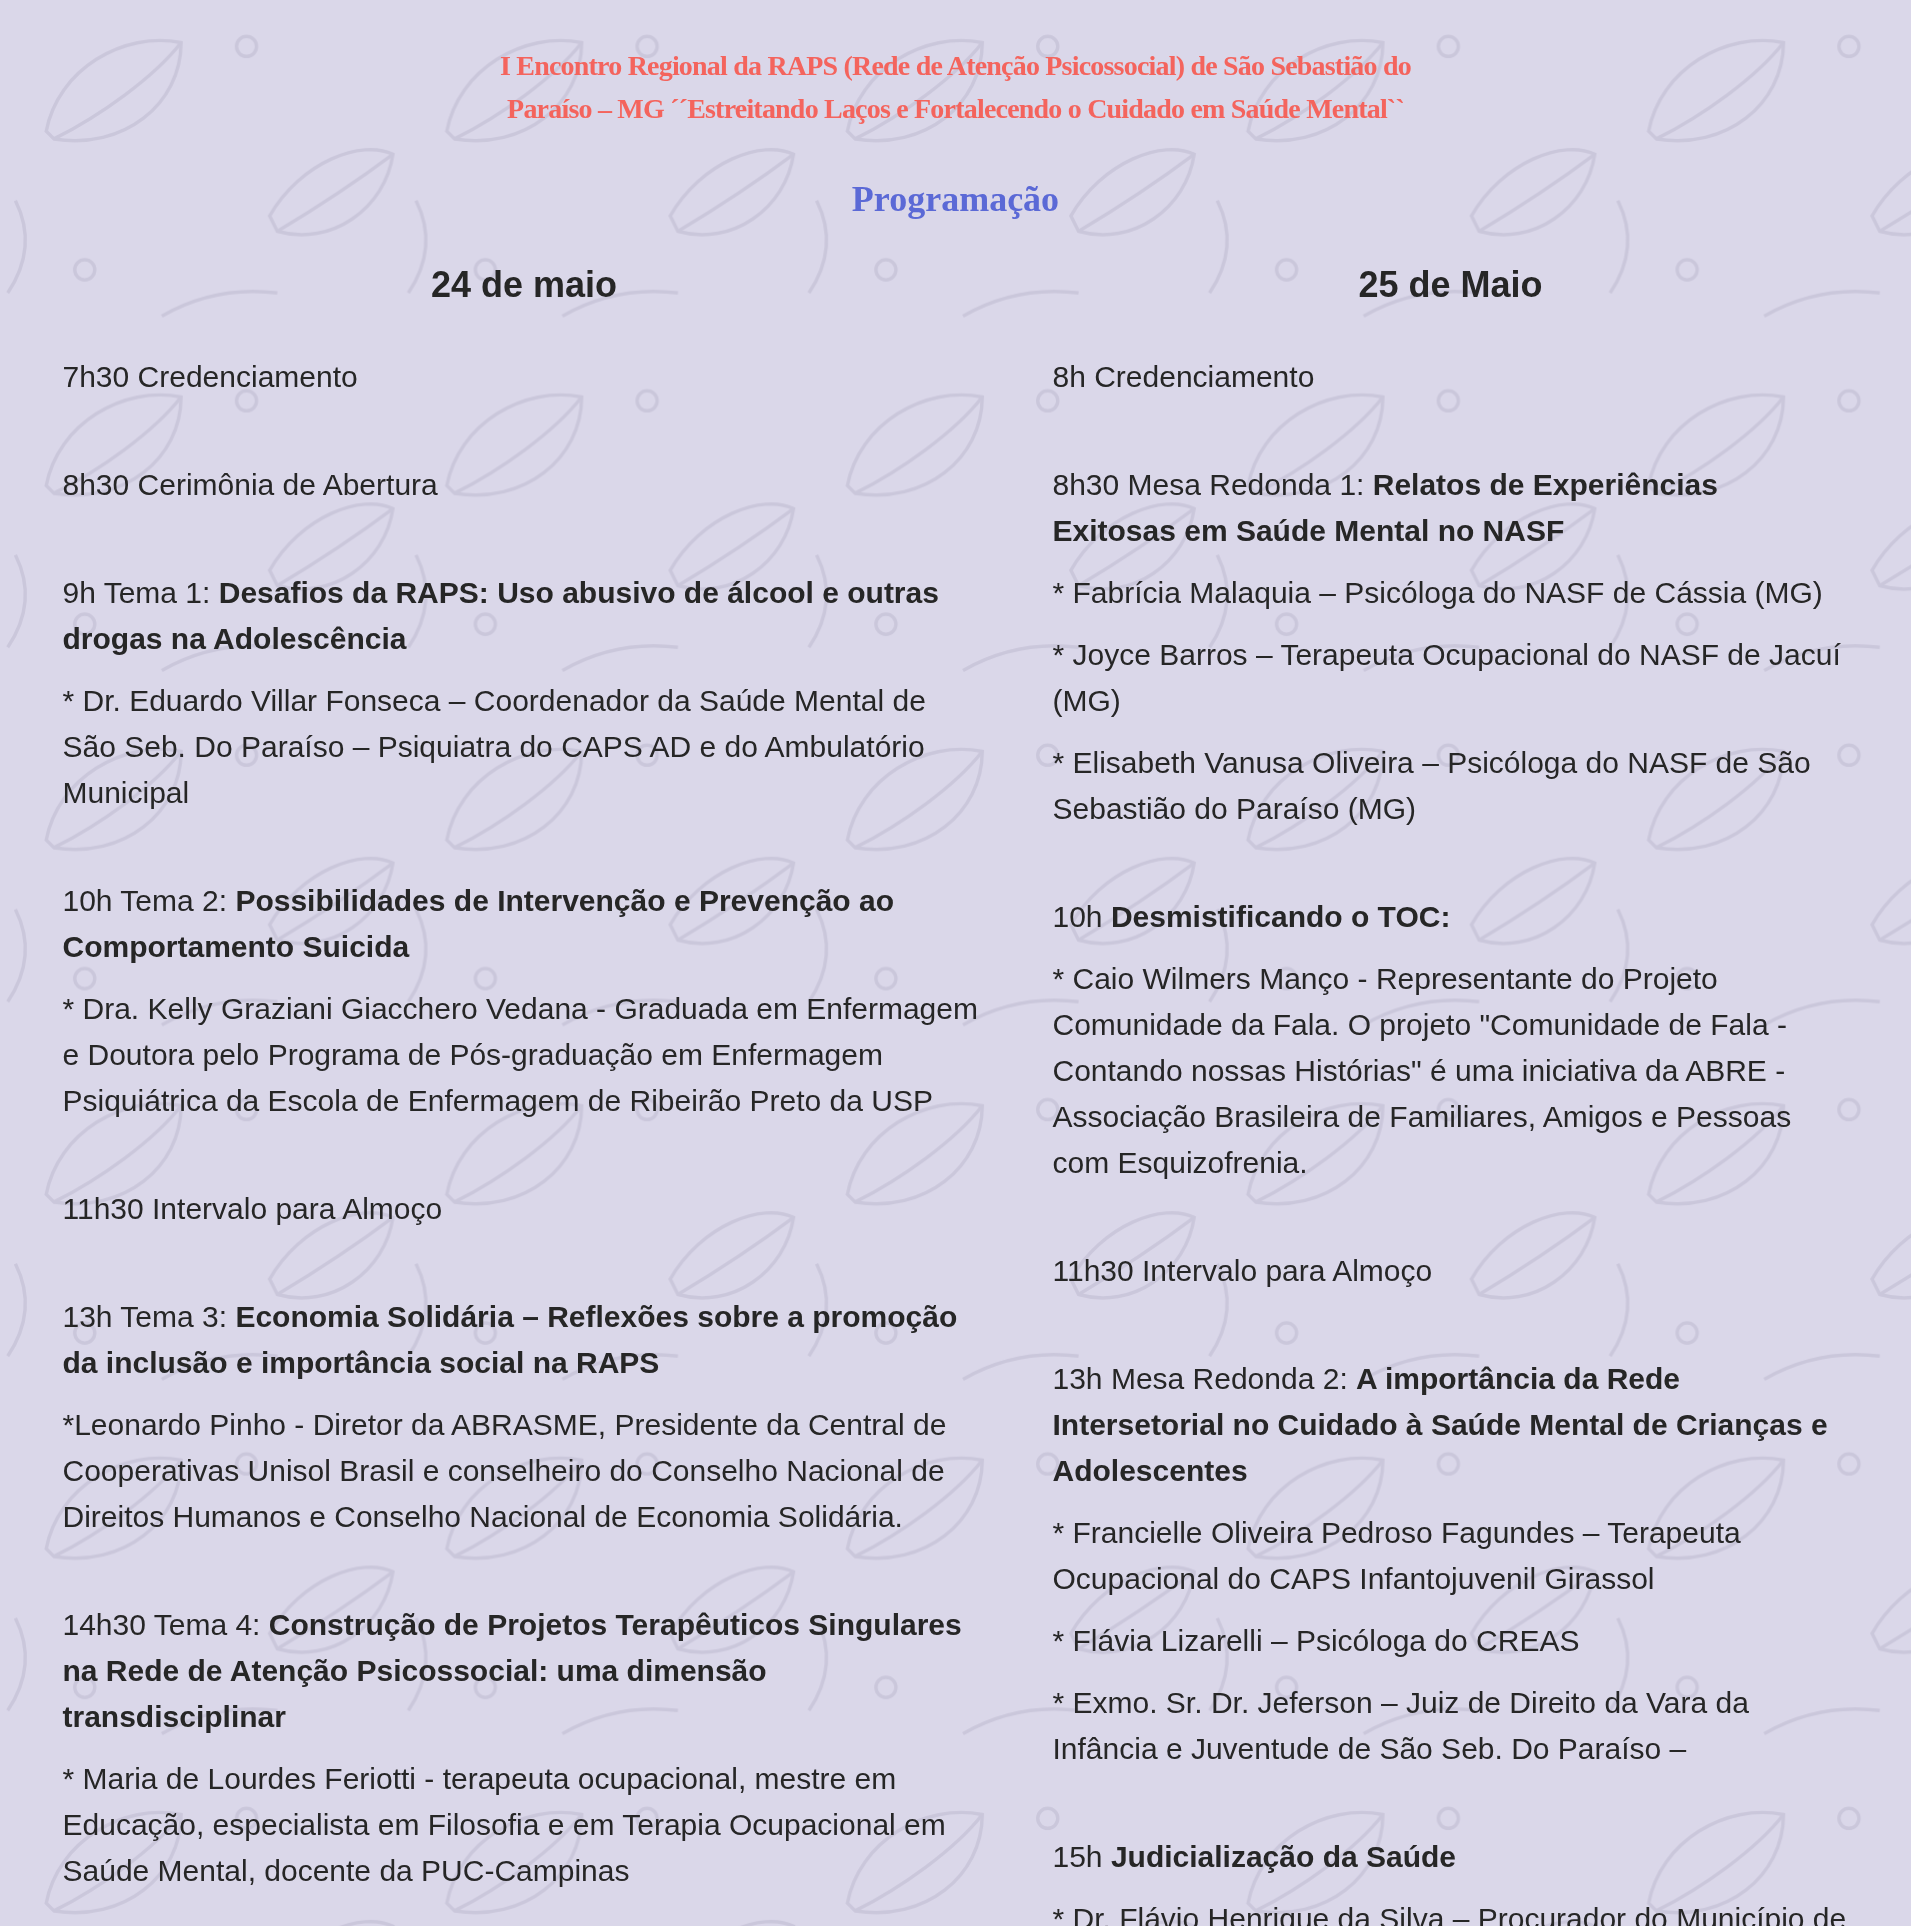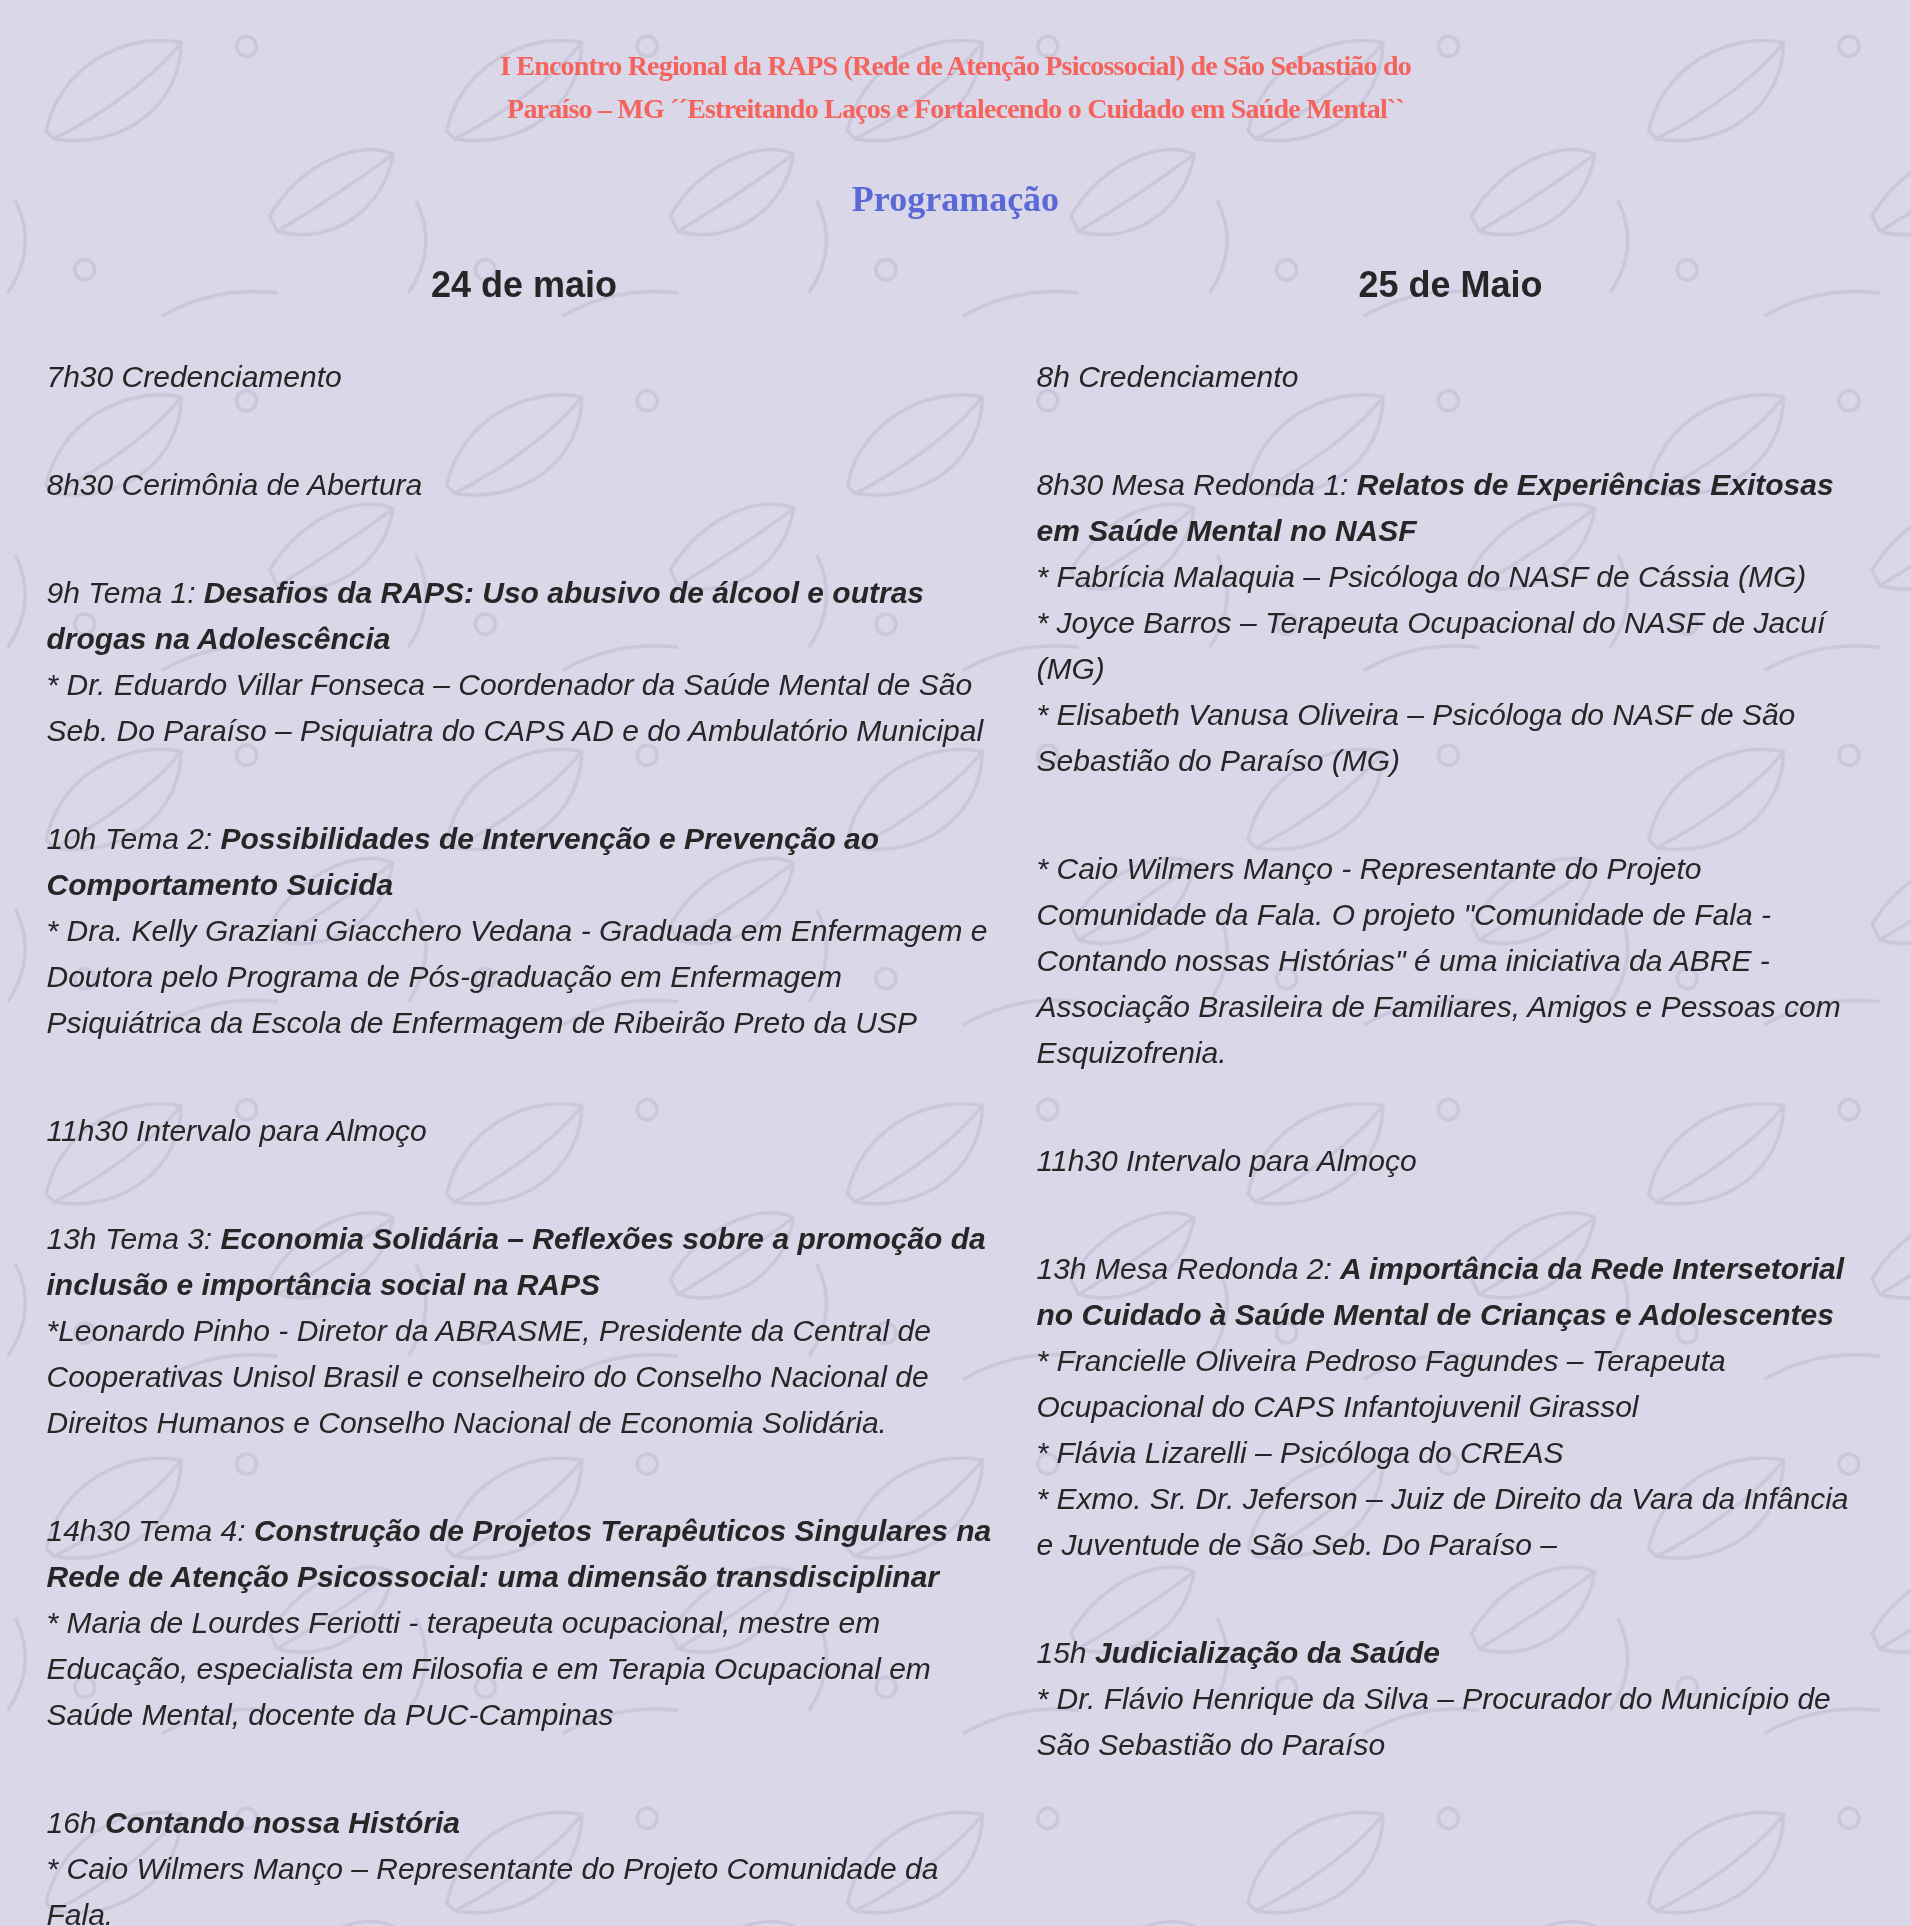--- a/index.html
+++ b/index.html
@@ -11,21 +11,21 @@
          font-weight:bold;font-size:28px;line-height:1.52;color:#f4645d;letter-spacing:-0.8px;}
   .prog{margin-top:48px;text-align:center;font-family:"Liberation Serif",serif;
         font-weight:bold;font-size:36px;color:#5b69d6;}
   .cols{display:flex;width:1818px;margin:42px auto 0;justify-content:space-between;}
   .col{font-size:30px;line-height:46px;}
   .col-left{width:955px;}
   .col-right{width:828px;}
   .col-h{text-align:center;font-weight:bold;font-size:36px;margin-bottom:46px;}
   .item{margin-bottom:62px;}
   .item:last-child{margin-bottom:0;}
-  .par{margin:0;font-style:italic;}
+  .par{margin:16px;}
   .b{font-weight:bold;}
 </style>
 </head>
 <body>
 
 <div class="page">
 
   <div class="watermark">
     <svg width="1911" height="2703" xmlns="http://www.w3.org/2000/svg" viewBox="0 0 4961 7016">
       <defs>
@@ -96,20 +96,21 @@
             <div class="item">
               <div class="par"><span>8h Credenciamento</span></div>
             </div>
             <div class="item">
               <div class="par"><span>8h30 Mesa Redonda 1: </span><span class="b">Relatos de Experiências Exitosas em Saúde Mental no NASF</span></div>
               <div class="par"><span>* Fabrícia Malaquia – Psicóloga do NASF de Cássia (MG)</span></div>
               <div class="par"><span>* Joyce Barros – Terapeuta Ocupacional do NASF de Jacuí (MG)</span></div>
               <div class="par"><span>*  Elisabeth Vanusa Oliveira – Psicóloga do NASF de São Sebastião do Paraíso (MG)</span></div>
             </div>
             <div class="item">
+              <div class="par"><span>10h </span><span class="b">Desmistificando o TOC:</span></div>
               <div class="par"><span>* Caio Wilmers Manço - Representante do Projeto Comunidade da Fala. O projeto "Comunidade de Fala - Contando nossas Histórias" é uma iniciativa da ABRE - Associação Brasileira de Familiares, Amigos e Pessoas com Esquizofrenia.</span></div>
             </div>
             <div class="item">
               <div class="par"><span>11h30 Intervalo para Almoço</span></div>
             </div>
             <div class="item">
               <div class="par"><span>13h Mesa Redonda 2: </span><span class="b">A importância da Rede Intersetorial no Cuidado à Saúde Mental de Crianças e Adolescentes</span></div>
               <div class="par"><span>* Francielle Oliveira Pedroso Fagundes – Terapeuta Ocupacional do CAPS Infantojuvenil Girassol</span></div>
               <div class="par"><span>* Flávia Lizarelli – Psicóloga do CREAS</span></div>
               <div class="par"><span>* Exmo. Sr. Dr. Jeferson – Juiz de Direito da Vara da Infância e Juventude de São Seb. Do Paraíso –</span></div>

